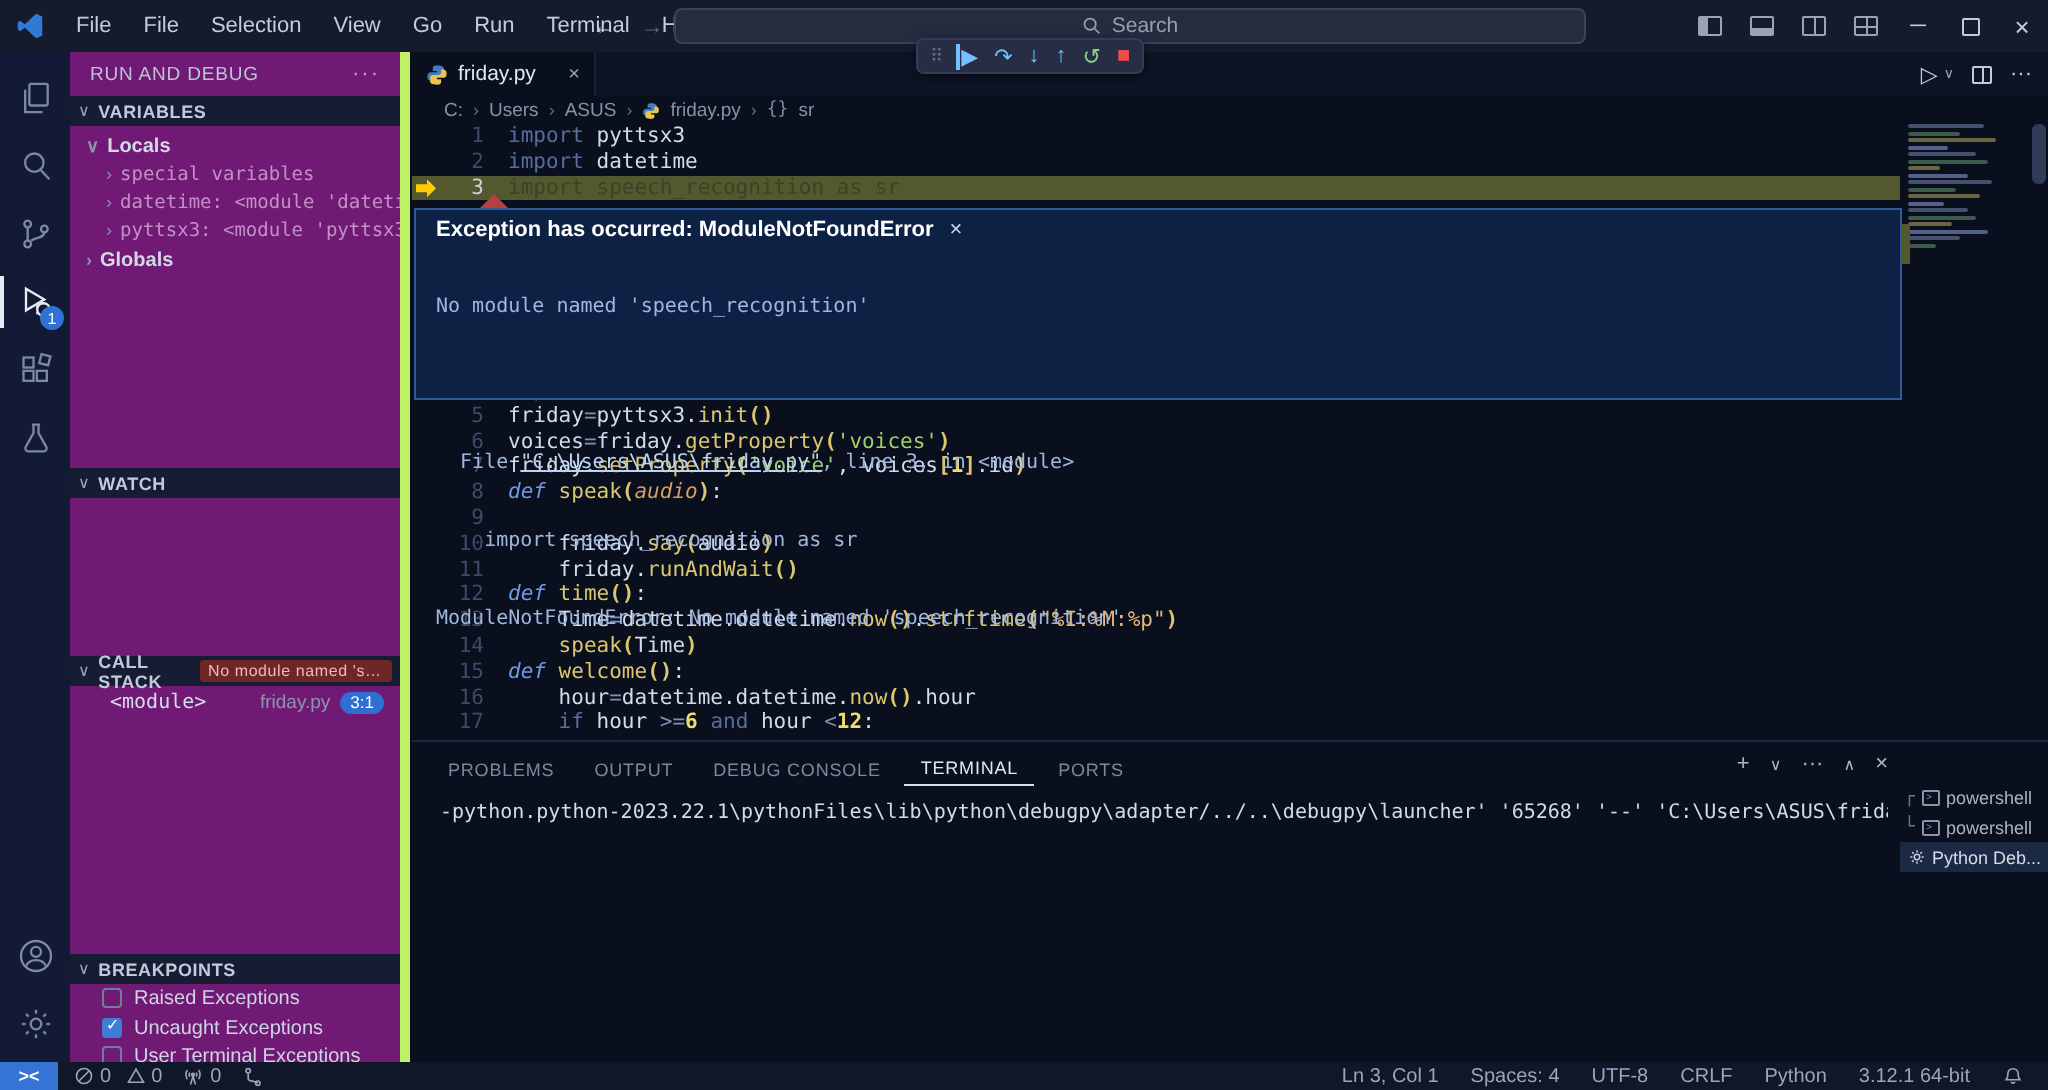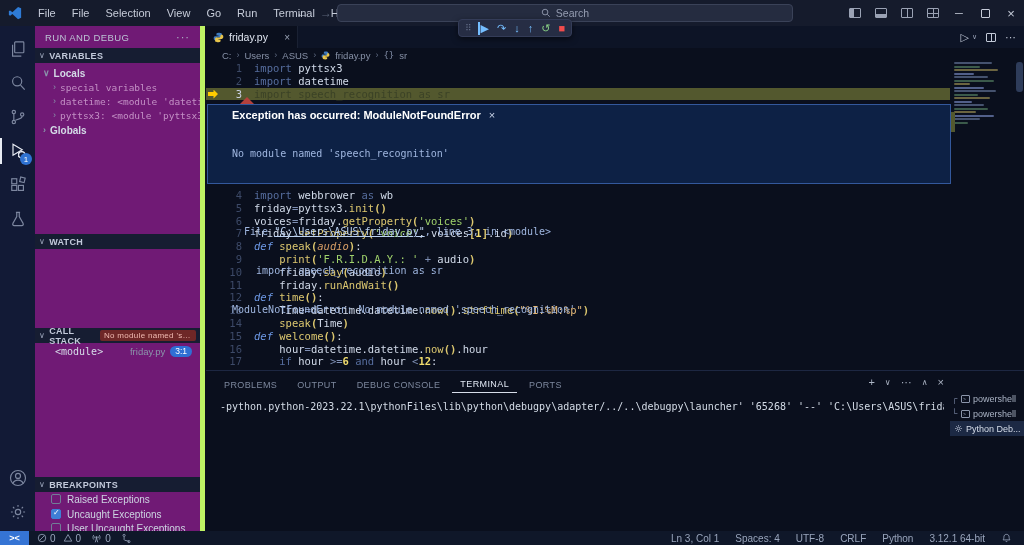--- a/index.html
+++ b/index.html
@@ -93,21 +93,21 @@
   .tk-fn { color:#dcc76f; }
   .tk-str { color:#9fd16b; }
   .tk-str2 { color:#e4b878; }
   .tk-num { color:#f0dc6e; font-weight:bold; }
   .tk-op { color:#7f90b5; }
   .tk-def { color:#6e9ae8; font-style:italic; }
   .tk-param { color:#d79e66; font-style:italic; }
   .tk-br { color:#dcc76f; font-weight:bold; }
 
   
-  .exc-widget { position:absolute; left:1px; top:78px; width:744px; height:80px; background:#0d2145; border:1px solid #33589c; padding:4px 10px 4px 24px; z-index:3; }
+  .exc-widget { position:absolute; left:1px; top:78px; width:744px; height:96px; background:#0d2145; border:1px solid #33589c; padding:4px 10px 4px 10px; z-index:3; }
   .exc-caret { position:absolute; left:34px; top:71px; width:0; height:0; border-left:7px solid transparent; border-right:7px solid transparent; border-bottom:7px solid #b4413c; z-index:4; }
   .exc-title-row { display:flex; align-items:center; gap:8px; }
   .exc-title { font-size:11px; font-weight:bold; color:#fff; }
   .exc-close { color:#c9d4e8; font-size:11px; }
   .exc-body { font-family:"DejaVu Sans Mono",monospace; font-size:10px; color:#9fb6df; line-height:13px; white-space:pre; }
   .exc-body .lnk { color:#bcd2f2; text-decoration:underline; }
 
   
   .minimap { position:absolute; right:10px; top:36px; width:60px; height:110px; }
   .mm-bar { height:2px; margin-bottom:1.5px; border-radius:1px; }
@@ -312,21 +312,21 @@
     <div class="bp-row" style="top:481px;">
       <span class="cb checked"></span>
       <span>Uncaught Exceptions</span>
     </div>
     <div class="bp-row" style="top:466px;">
       <span class="cb"></span>
       <span>Raised Exceptions</span>
     </div>
     <div class="bp-row" style="top:495px;">
       <span class="cb"></span>
-      <span>User Uncaught Exceptions</span>
+      <span>User Terminal Exceptions</span>
     </div>
   </div>
 
   <div class="editor-col">
     <div class="tabbar">
       <div class="tab">
         <svg class="ico" width="11" height="11" viewBox="0 0 16 16">
             <path d="M8 1c-3 0-3 1.3-3 2.5V5h3v1H3.5C2.2 6 1 6.7 1 9s1.2 3 2.5 3H5v-1.8C5 9 6 8 7.2 8H11c1 0 2-.8 2-2V3.5C13 2.3 12.5 1 8 1z" fill="#3f7cc0"></path>
             <path d="M8 15c3 0 3-1.3 3-2.5V11H8v-1h4.5c1.3 0 2.5-.7 2.5-3s-1.2-3-2.5-3H11v1.8C11 7 10 8 8.8 8H5c-1 0-2 .8-2 2v2.5C3 13.7 3.5 15 8 15z" fill="#e8c54b"></path>
           </svg>
@@ -378,21 +378,21 @@
         <div>ModuleNotFoundError: No module named 'speech_recognition'</div>
       </div>
     </div>
 
     <div id="code-post" class="code-block">
         <div class="cl"><span class="gut"></span><span class="ln">4</span><span class="lc"><span class="tk-kw">import </span><span class="tk-txt">webbrower</span><span class="tk-kw"> as </span><span class="tk-txt">wb</span></span></div>
         <div class="cl"><span class="gut"></span><span class="ln">5</span><span class="lc"><span class="tk-txt">friday</span><span class="tk-op">=</span><span class="tk-txt">pyttsx3.</span><span class="tk-fn">init</span><span class="tk-br">()</span></span></div>
         <div class="cl"><span class="gut"></span><span class="ln">6</span><span class="lc"><span class="tk-txt">voices</span><span class="tk-op">=</span><span class="tk-txt">friday.</span><span class="tk-fn">getProperty</span><span class="tk-br">(</span><span class="tk-str">'voices'</span><span class="tk-br">)</span></span></div>
         <div class="cl"><span class="gut"></span><span class="ln">7</span><span class="lc"><span class="tk-txt">friday.</span><span class="tk-fn">setProperty</span><span class="tk-br">(</span><span class="tk-str">'voice'</span><span class="tk-txt">, voices</span><span class="tk-br">[</span><span class="tk-num">1</span><span class="tk-br">]</span><span class="tk-txt">.id</span><span class="tk-br">)</span></span></div>
         <div class="cl"><span class="gut"></span><span class="ln">8</span><span class="lc"><span class="tk-def">def </span><span class="tk-fn">speak</span><span class="tk-br">(</span><span class="tk-param">audio</span><span class="tk-br">)</span><span class="tk-txt">:</span></span></div>
-        <div class="cl"><span class="gut"></span><span class="ln">9</span><span class="lc"><span class="tk-txt">    </span><span class="tk-fn">print</span><span class="tk-br">(</span><span class="tk-str">'F.R.I.D.A.Y.: '</span><span class="tk-op"> + </span><span class="tk-txt">audio</span><span class="tk-br">)</span></span></div>
+        <div class="cl"><span class="gut"></span><span class="ln">9</span></div>
         <div class="cl"><span class="gut"></span><span class="ln">10</span><span class="lc"><span class="tk-txt">    friday.</span><span class="tk-fn">say</span><span class="tk-br">(</span><span class="tk-txt">audio</span><span class="tk-br">)</span></span></div>
         <div class="cl"><span class="gut"></span><span class="ln">11</span><span class="lc"><span class="tk-txt">    friday.</span><span class="tk-fn">runAndWait</span><span class="tk-br">()</span></span></div>
         <div class="cl"><span class="gut"></span><span class="ln">12</span><span class="lc"><span class="tk-def">def </span><span class="tk-fn">time</span><span class="tk-br">()</span><span class="tk-txt">:</span></span></div>
         <div class="cl"><span class="gut"></span><span class="ln">13</span><span class="lc"><span class="tk-txt">    Time</span><span class="tk-op">=</span><span class="tk-txt">datetime.datetime.</span><span class="tk-fn">now</span><span class="tk-br">()</span><span class="tk-txt">.</span><span class="tk-fn">strftime</span><span class="tk-br">(</span><span class="tk-str2">"%I:%M:%p"</span><span class="tk-br">)</span></span></div>
         <div class="cl"><span class="gut"></span><span class="ln">14</span><span class="lc"><span class="tk-txt">    </span><span class="tk-fn">speak</span><span class="tk-br">(</span><span class="tk-txt">Time</span><span class="tk-br">)</span></span></div>
         <div class="cl"><span class="gut"></span><span class="ln">15</span><span class="lc"><span class="tk-def">def </span><span class="tk-fn">welcome</span><span class="tk-br">()</span><span class="tk-txt">:</span></span></div>
         <div class="cl"><span class="gut"></span><span class="ln">16</span><span class="lc"><span class="tk-txt">    hour</span><span class="tk-op">=</span><span class="tk-txt">datetime.datetime.</span><span class="tk-fn">now</span><span class="tk-br">()</span><span class="tk-txt">.hour</span></span></div>
         <div class="cl"><span class="gut"></span><span class="ln">17</span><span class="lc"><span class="tk-txt">    </span><span class="tk-kw">if </span><span class="tk-txt">hour </span><span class="tk-op">&gt;=</span><span class="tk-num">6</span><span class="tk-txt"> </span><span class="tk-kw">and </span><span class="tk-txt">hour </span><span class="tk-op">&lt;</span><span class="tk-num">12</span><span class="tk-txt">:</span></span></div>
       </div>
 

